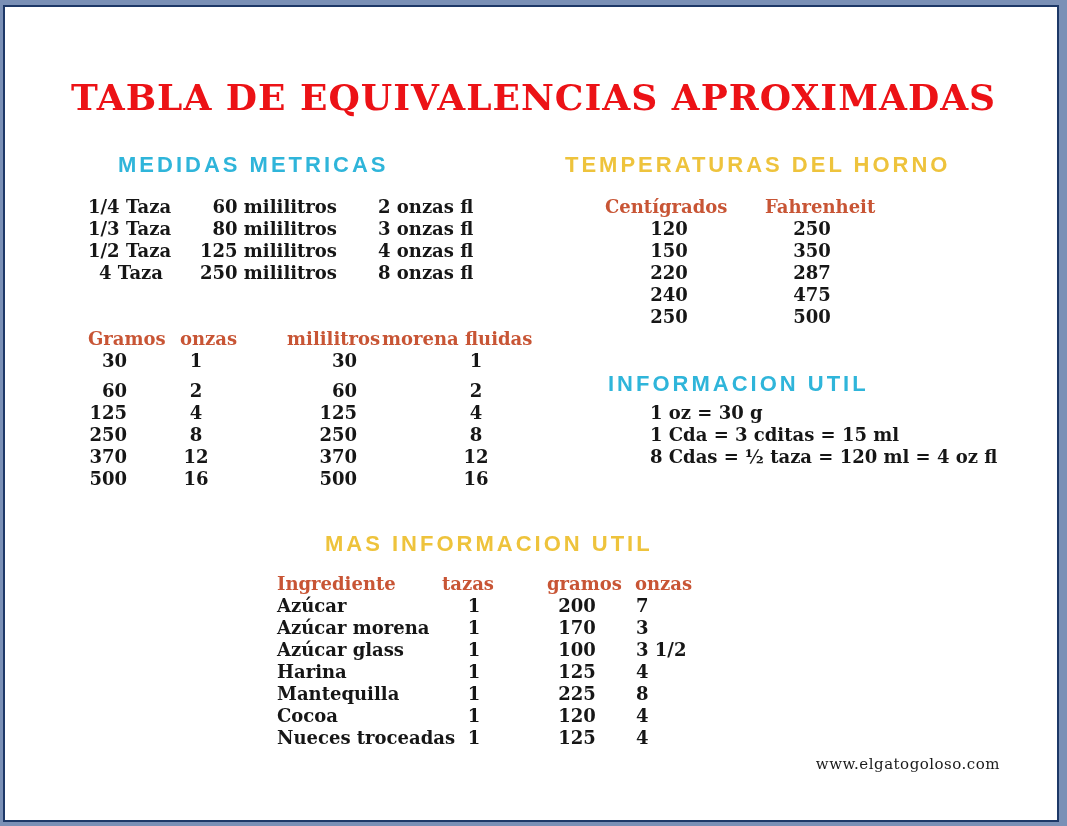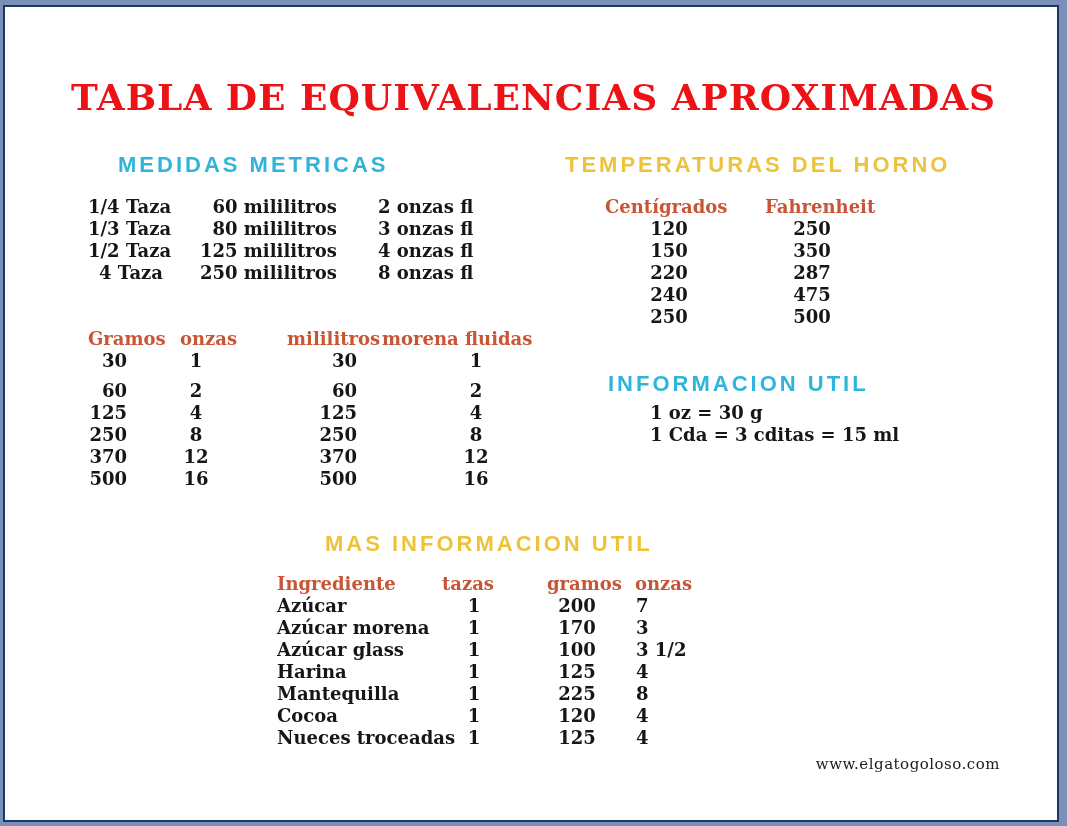--- a/index.html
+++ b/index.html
@@ -184,20 +184,21 @@
     </div>
     <div class="row">
       <span class="t1">250</span>
       <span class="t2">500</span>
     </div>
   </div>
 
   <div class="info-lines">
     <div class="info-line">1 oz = 30 g</div>
     <div class="info-line">1 Cda = 3 cditas = 15 ml</div>
+    <div class="info-line">8 Cdas = ½ taza = 120 ml = 4 oz fl</div>
   </div>
 
   <div class="mas-headers hdr">
     <span class="mh1">Ingrediente</span>
     <span class="mh2">tazas</span>
     <span class="mh3">gramos</span>
     <span class="mh4">onzas</span>
   </div>
   <div class="mas-rows">
     <div class="row">

